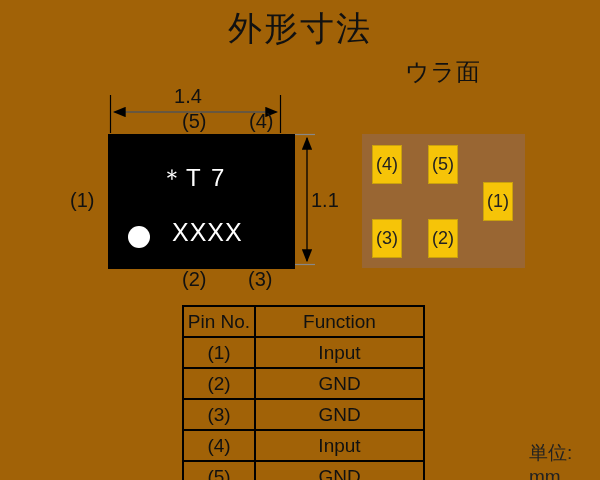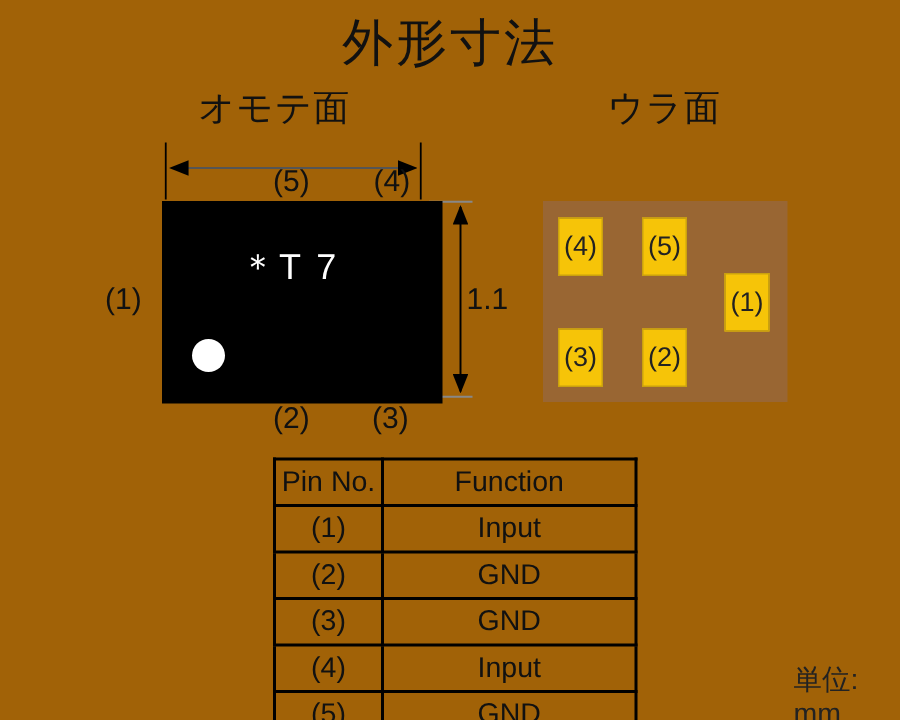--- a/index.html
+++ b/index.html
@@ -60,45 +60,46 @@
   #unit-note{left:488px;top:440px;font-size:19px;color:#222;margin-left:41px;}
   #dim-svg{left:0;top:0;pointer-events:none;}
 </style>
 </head>
 <body>
 
 <div id="stage">
 
   <div class="abs" id="page-title">外形寸法</div>
 
-  <div class="abs face-label" id="front-label">オモテ面</div>
   <div class="abs face-label" id="back-label">ウラ面</div>
 
   <svg class="abs" id="dim-svg" width="600" height="480" viewBox="0 0 600 480">
     <defs>
       <marker id="arr" viewBox="0 0 10 8" refX="9" refY="4" markerWidth="10" markerHeight="8" orient="auto-start-reverse">
         <path d="M0,0 L10,4 L0,8 z" fill="#000"></path>
       </marker>
     </defs>
 
     <line x1="110.5" y1="95" x2="110.5" y2="133" stroke="#000" stroke-width="1.2"></line>
     <line x1="280.5" y1="95" x2="280.5" y2="133" stroke="#000" stroke-width="1.2"></line>
 
     <line x1="114" y1="112" x2="277" y2="112" stroke="#555" stroke-width="1.3" marker-start="url(#arr)" marker-end="url(#arr)"></line>
 
     <line x1="286" y1="134.5" x2="315" y2="134.5" stroke="#888" stroke-width="1.2"></line>
     <line x1="286" y1="264.5" x2="315" y2="264.5" stroke="#888" stroke-width="1.2"></line>
 
     <line x1="307" y1="138" x2="307" y2="261" stroke="#000" stroke-width="1.3" marker-start="url(#arr)" marker-end="url(#arr)"></line>
   </svg>
 
+  <div class="abs dim-text" id="dim-width">1.4</div>
   <div class="abs dim-text" id="dim-height">1.1</div>
 
   <div class="abs" id="front-package">
     <div class="abs" id="marking-line1">＊T 7</div>
+    <div class="abs" id="marking-line2">XXXX</div>
     <div class="abs" id="orientation-dot"></div>
   </div>
 
   <div class="abs pin-label" id="front-pin-left">(1)</div>
   <div class="abs pin-label" id="front-pin-top-mid">(5)</div>
   <div class="abs pin-label" id="front-pin-top-right">(4)</div>
   <div class="abs pin-label" id="front-pin-bottom-mid">(2)</div>
   <div class="abs pin-label" id="front-pin-bottom-right">(3)</div>
 
   <div class="abs" id="back-package">

